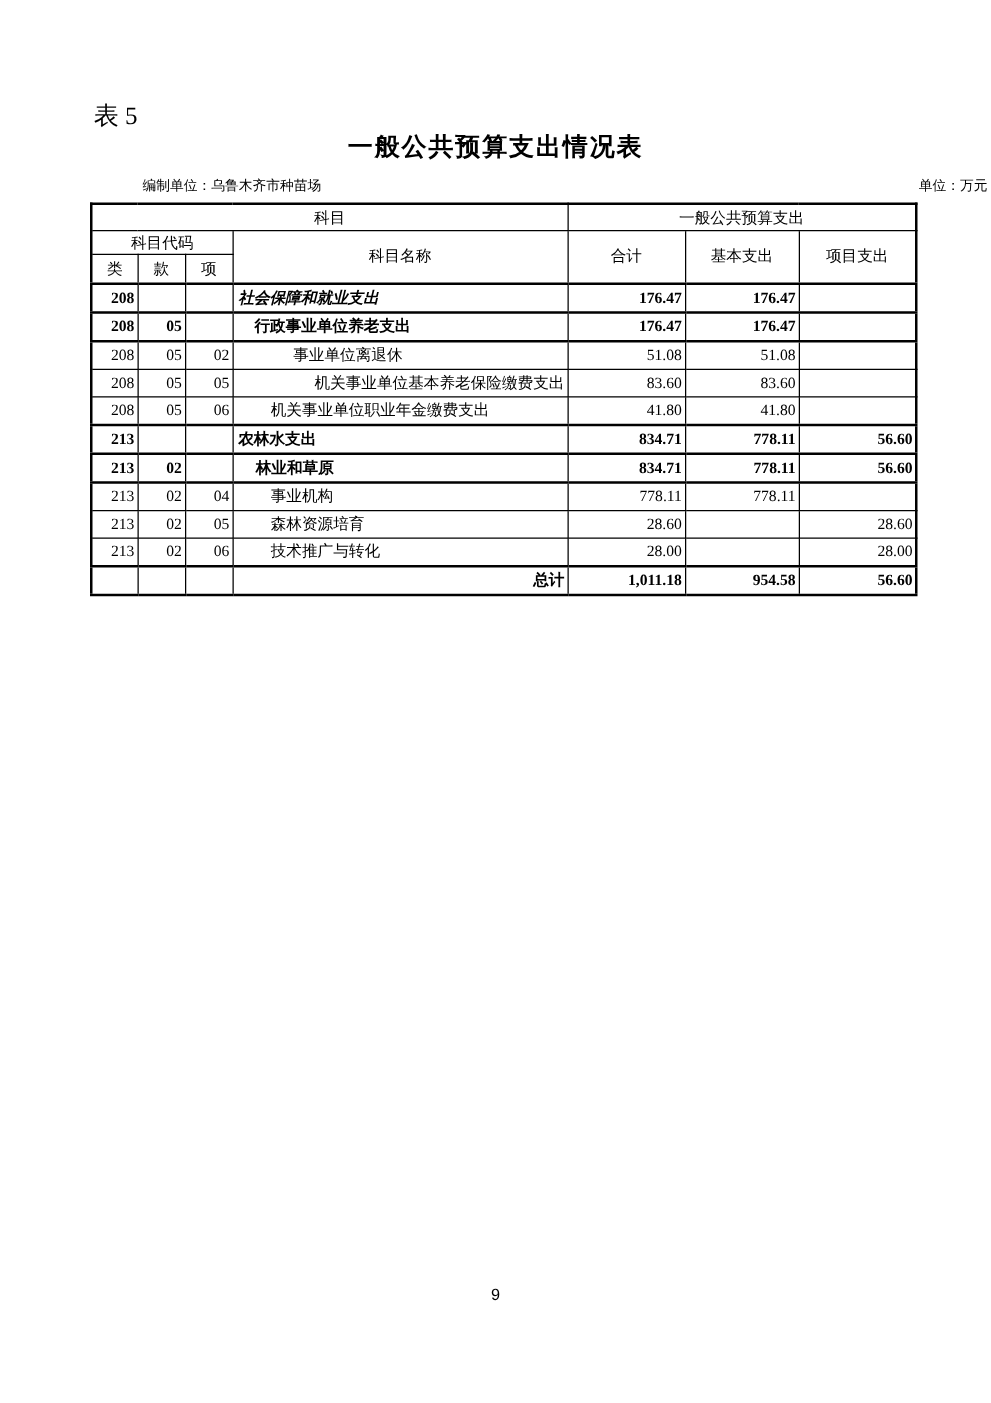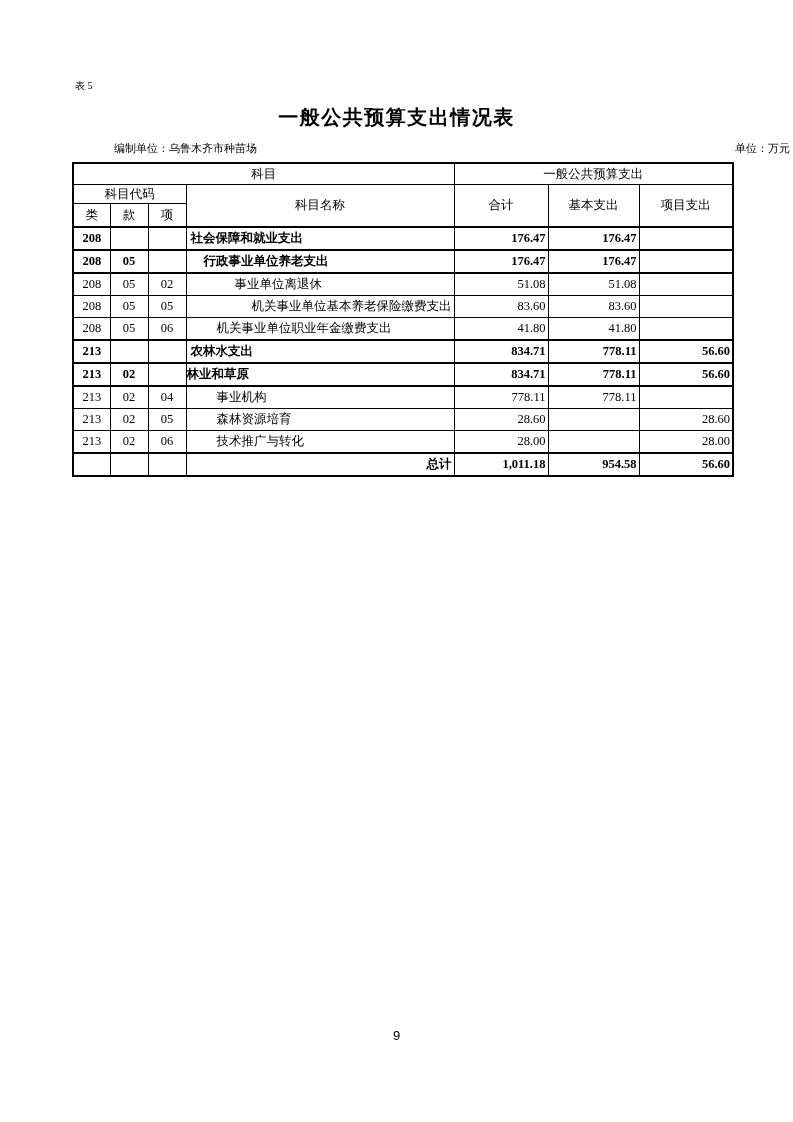--- a/index.html
+++ b/index.html
@@ -4,21 +4,21 @@
 <style>
   html, body { margin: 0; padding: 0; }
   body {
     width: 793px; height: 1122px;
     background: #ffffff; color: #000;
     font-family: "Liberation Serif", "DejaVu Serif", serif;
     position: relative; overflow: hidden;
   }
   .table-label {
     position: absolute; left: 75px; top: 79px;
-    font-size: 10px;
+    font-size: 20px;
   }
   .doc-title {
     position: absolute; left: 0; right: 0; top: 104px;
     margin: 0; text-align: center;
     font-size: 20px; font-weight: bold; letter-spacing: 1.5px;
   }
   .meta-row {
     position: absolute; left: 74px; top: 141px; width: 676px;
     display: flex; justify-content: space-between;
     font-size: 11px;
@@ -33,21 +33,21 @@
     border: 1px solid #000;
     font-size: 12.5px; line-height: 1.15;
     padding: 0 2px; height: 21px;
     overflow: hidden; white-space: nowrap;
     vertical-align: middle;
   }
   thead td { text-align: center; }
   tr.hrow1 td { height: 20px; }
   tr.hrow2 td { height: 18px; }
   tr.hrow3 td { height: 22px; }
-  td.code { text-align: center; }
+  td.code { text-align: right; }
   td.name { text-align: left; }
   td.name.center { text-align: right; }
   td.num { text-align: right; padding-right: 7px; }
   tr.bold-row td {
     font-weight: bold;
     border-top: 2px solid #000;
     border-bottom: 2px solid #000;
   }
   .page-number {
     position: absolute; left: 0; right: 0; top: 1028px;
@@ -95,21 +95,21 @@
         <td>类</td>
         <td>款</td>
         <td>项</td>
       </tr>
     </thead>
     <tbody id="rows">
         <tr class="bold-row">
           <td class="code">208</td>
           <td class="code"></td>
           <td class="code"></td>
-          <td class="name" style="padding-left: 4px;">社会保障和就业支出</td>
+          <td class="name" style="padding-left: 4px; font-style: italic;">社会保障和就业支出</td>
           <td class="num">176.47</td>
           <td class="num">176.47</td>
           <td class="num"></td>
         </tr>
         <tr class="bold-row">
           <td class="code">208</td>
           <td class="code">05</td>
           <td class="code"></td>
           <td class="name" style="padding-left: 17px;">行政事业单位养老支出</td>
           <td class="num">176.47</td>
@@ -149,21 +149,21 @@
           <td class="code"></td>
           <td class="name" style="padding-left: 4px;">农林水支出</td>
           <td class="num">834.71</td>
           <td class="num">778.11</td>
           <td class="num">56.60</td>
         </tr>
         <tr class="bold-row">
           <td class="code">213</td>
           <td class="code">02</td>
           <td class="code"></td>
-          <td class="name" style="padding-left: 0;">林业和草原</td>
+          <td class="name" style="padding-left: 18px;">林业和草原</td>
           <td class="num">834.71</td>
           <td class="num">778.11</td>
           <td class="num">56.60</td>
         </tr>
         <tr>
           <td class="code">213</td>
           <td class="code">02</td>
           <td class="code">04</td>
           <td class="name" style="padding-left: 30px;">事业机构</td>
           <td class="num">778.11</td>

